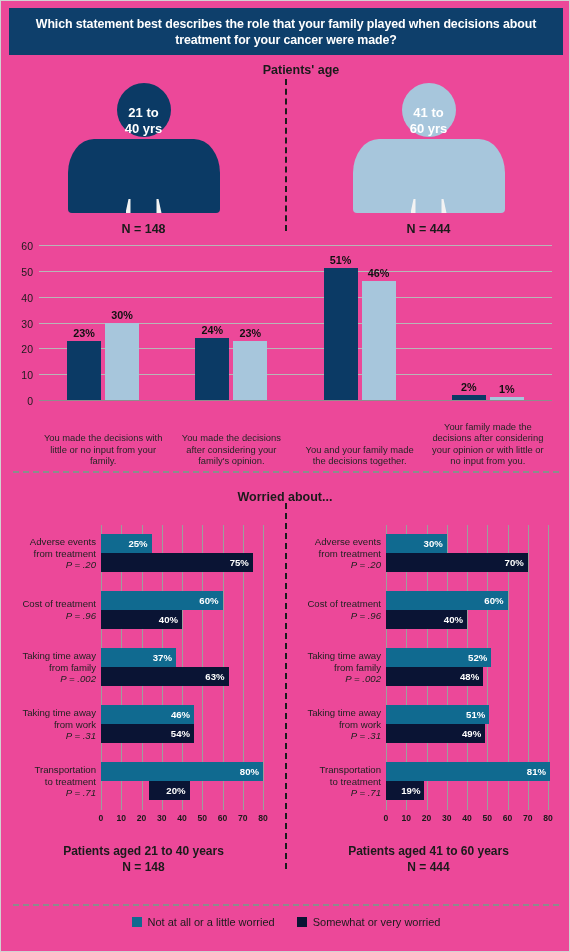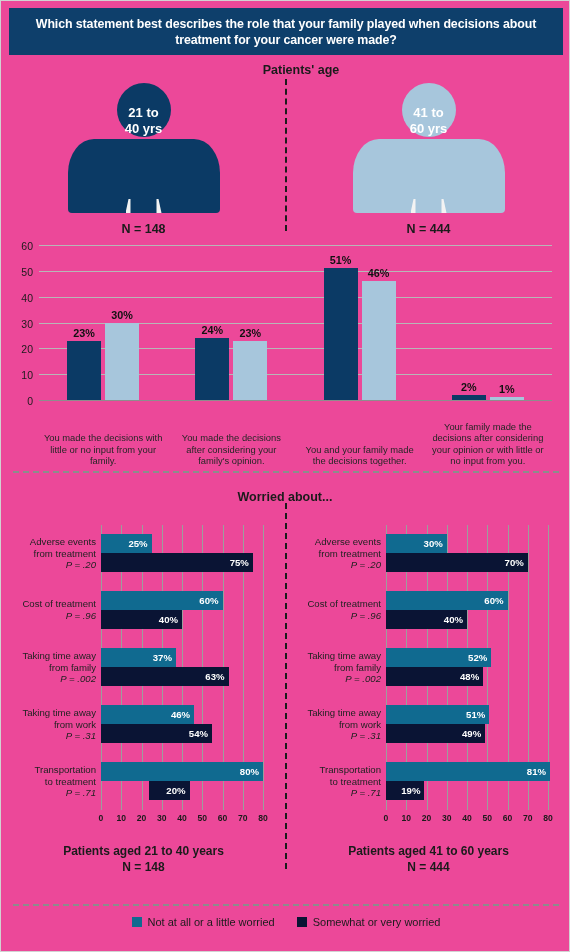--- a/index.html
+++ b/index.html
@@ -317,21 +317,21 @@
           </div>
           <div class="hbar navy" style="width: 127.575px;">
             <span>63%</span>
           </div>
         </div>
         <div class="hrow" style="top: 180px;">
           <div class="hlabel"><span>Taking time away</span><br><span>from work</span><br><span class="pval">P = .31</span></div>
           <div class="hbar teal" style="width: 93.15px;">
             <span>46%</span>
           </div>
-          <div class="hbar navy" style="width: 111px; padding-left: 9px;">
+          <div class="hbar navy" style="width: 93px; padding-left: 9px;">
             <span>54%</span>
           </div>
         </div>
         <div class="hrow" style="top: 237px;">
           <div class="hlabel"><span>Transportation</span><br><span>to treatment</span><br><span class="pval">P = .71</span></div>
           <div class="hbar teal" style="width: 162px;">
             <span>80%</span>
           </div>
           <div class="hbar navy" style="width: 40.5px; margin-left: 48px;">
             <span>20%</span>

